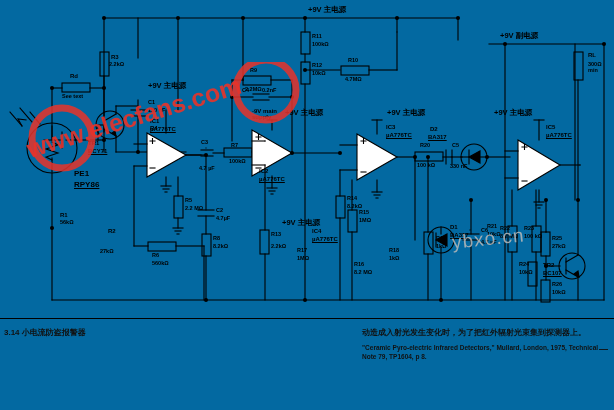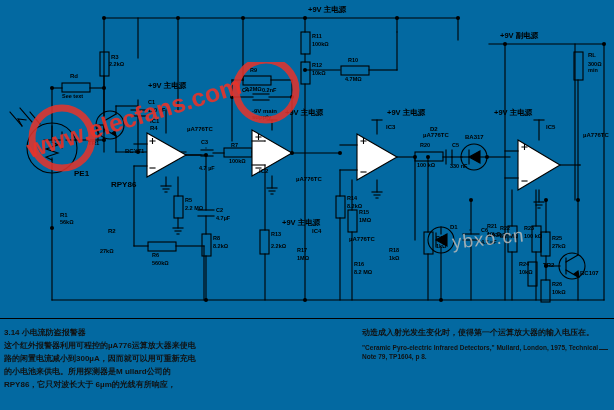--- a/index.html
+++ b/index.html
@@ -10,21 +10,21 @@
   #schematic{position:absolute;left:0;top:0;width:614px;height:318px;}
   #schematic svg{display:block;}
 
   
   .lbl{position:absolute;font-family:"Liberation Sans",sans-serif;font-weight:bold;
        color:#000;line-height:1.02;white-space:pre;}
   .s55{font-size:5.5px;}
   .s6{font-size:6px;}
   .s8{font-size:8px;}
   .rail{font-size:7.5px;font-weight:bold;}
-  .und{margin-left:37px;}
+  .und{text-decoration:underline;}
 
   
   .wm{position:absolute;pointer-events:none;user-select:none;}
   #wm-red{left:18px;top:62px;width:300px;height:110px;}
   #wm-red svg{display:block;}
   #wm-gray{left:452px;top:228px;font-family:"Liberation Sans",sans-serif;
            font-size:19px;color:#b9b9b9;letter-spacing:1px;
            transform:rotate(-6deg);opacity:.85;}
 
   
@@ -470,25 +470,24 @@
       <text x="12" y="96" transform="rotate(-17 12 96)" font-family="Liberation Sans, sans-serif" font-size="25" font-weight="bold" fill="#e8332a" opacity="0.9">www.elecfans.com</text>
     </svg>
   </div>
   <div class="wm" id="wm-gray">ybxo.cn</div>
 
   <hr class="sep">
   <div id="text-block">
 
     <div class="col" id="col1">
       <div class="hd">3.14  小电流防盗报警器</div>
-      <div class="bd">这个红外报警器利用可程控的µA776运算放大器来使电路的闲置电流减小到300µA，因而就可以用可重新充电的小电池来供电。所用探测器是M ullard公司的RPY86，它只对波长大于 6µm的光线有所响应，</div>
     </div>
 
 
     <div class="col" id="col3">
-      <div class="bd">动造成入射光发生变化时，使得第一个运算放大器的输入电压在。</div>
+      <div class="bd">动造成入射光发生变化时，为了把红外辐射光束集到探测器上。</div>
       <div class="dash">—</div>
       <div class="ref">"Ceramic Pyro-electric Infrared Detectors," Mullard, London, 1975, Technical Note 79, TP1604, p 8.</div>
     </div>
 
   </div>
 
 </div>
 
 </body></html>

